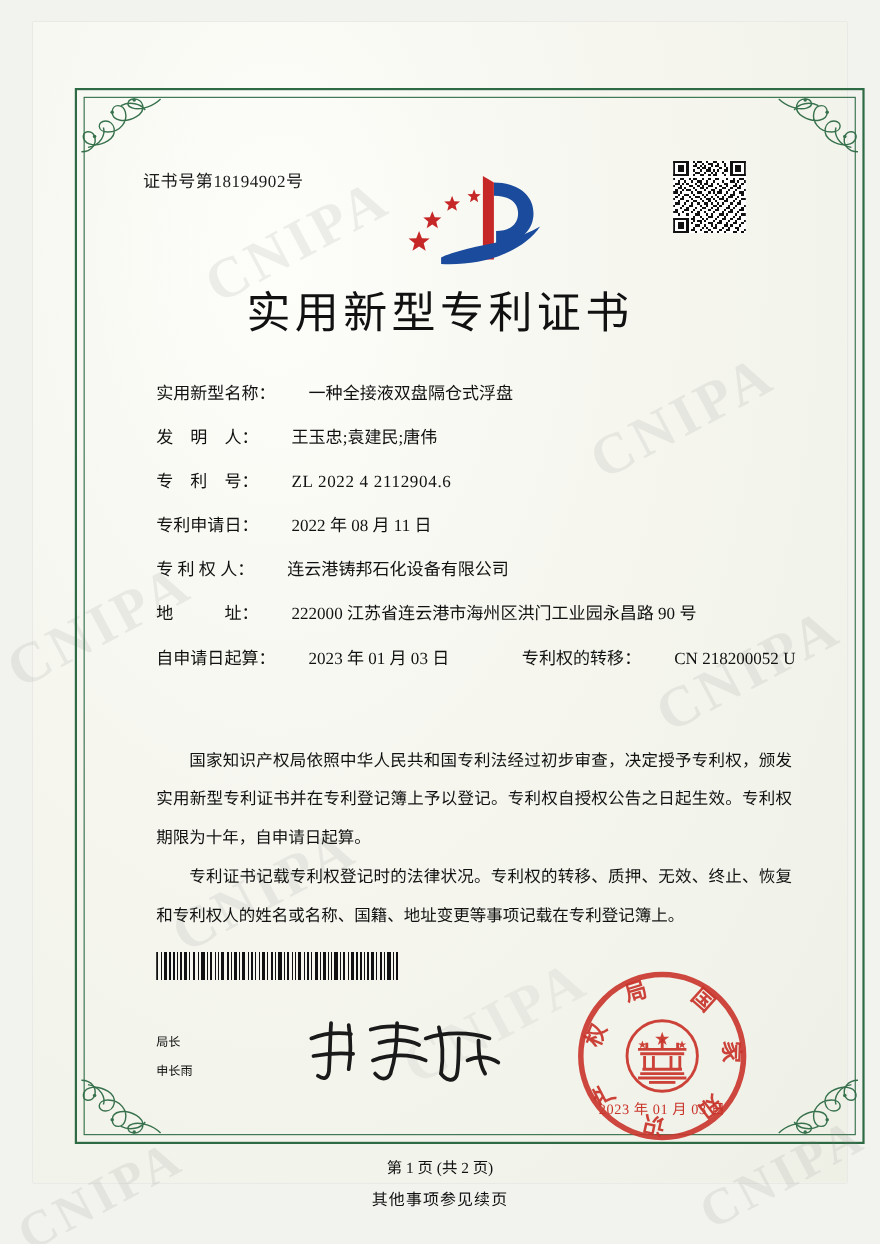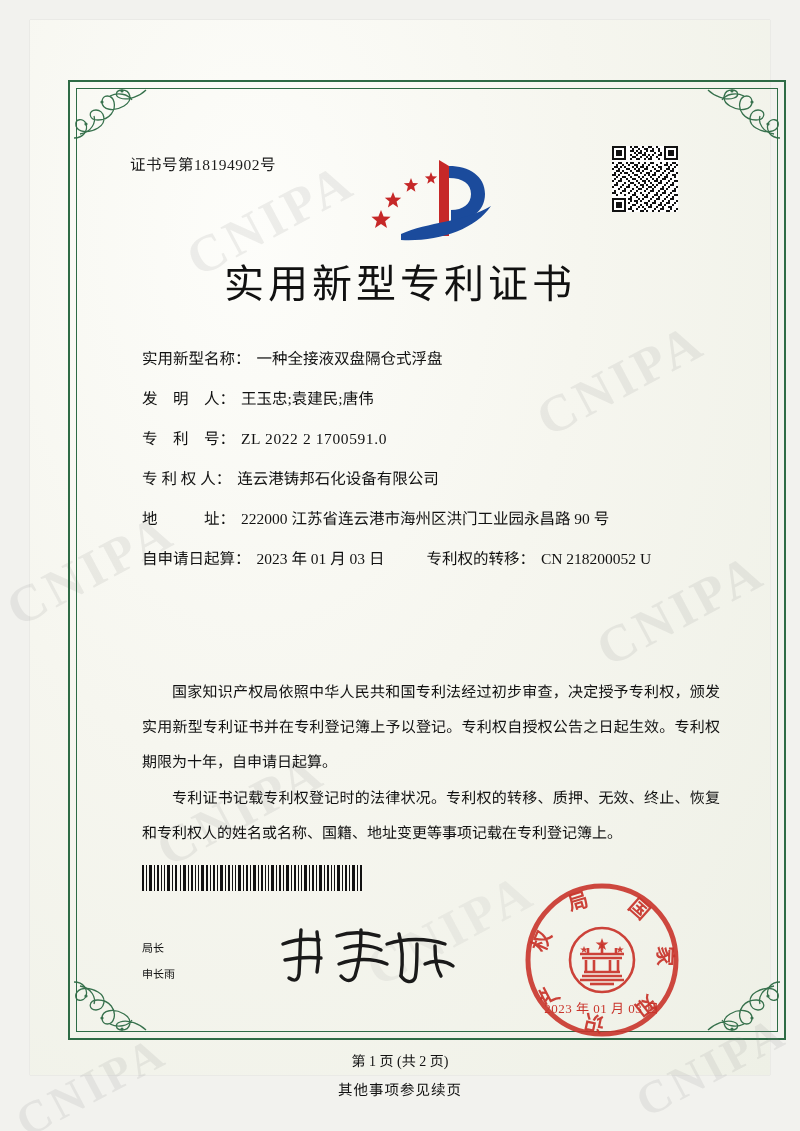--- a/index.html
+++ b/index.html
@@ -131,20 +131,21 @@
     top: 330px;
     width: 590px;
     font-size: 15.5px;
     color: #111;
     line-height: 1.2;
   }
   .field {
     display: flex;
     align-items: flex-end;
     margin-bottom: 21.5px;
+    gap: 24px;
   }
   .f-label {
     white-space: pre;
     flex: 0 0 auto;
   }
   .f-value {
     margin-left: 6px;
   }
   .field.two .f-second-label {
     margin-left: 42px;
@@ -602,21 +603,25 @@
       <div class="field">
         <span class="f-label">实用新型名称：</span>
         <span class="f-value">一种全接液双盘隔仓式浮盘</span>
       </div>
       <div class="field">
         <span class="f-label">发　明　人：</span>
         <span class="f-value">王玉忠;袁建民;唐伟</span>
       </div>
       <div class="field">
         <span class="f-label">专　利　号：</span>
-        <span class="f-value mono-num">ZL 2022 2 1700591.0</span>
+        <span class="f-value mono-num">ZL 2022 4 2112904.6</span>
+      </div>
+      <div class="field">
+        <span class="f-label">专利申请日：</span>
+        <span class="f-value">2022 年 08 月 11 日</span>
       </div>
       <div class="field">
         <span class="f-label">专 利 权 人：</span>
         <span class="f-value">连云港铸邦石化设备有限公司</span>
       </div>
       <div class="field">
         <span class="f-label">地　　　址：</span>
         <span class="f-value">222000 江苏省连云港市海州区洪门工业园永昌路 90 号</span>
       </div>
       <div class="field two">

